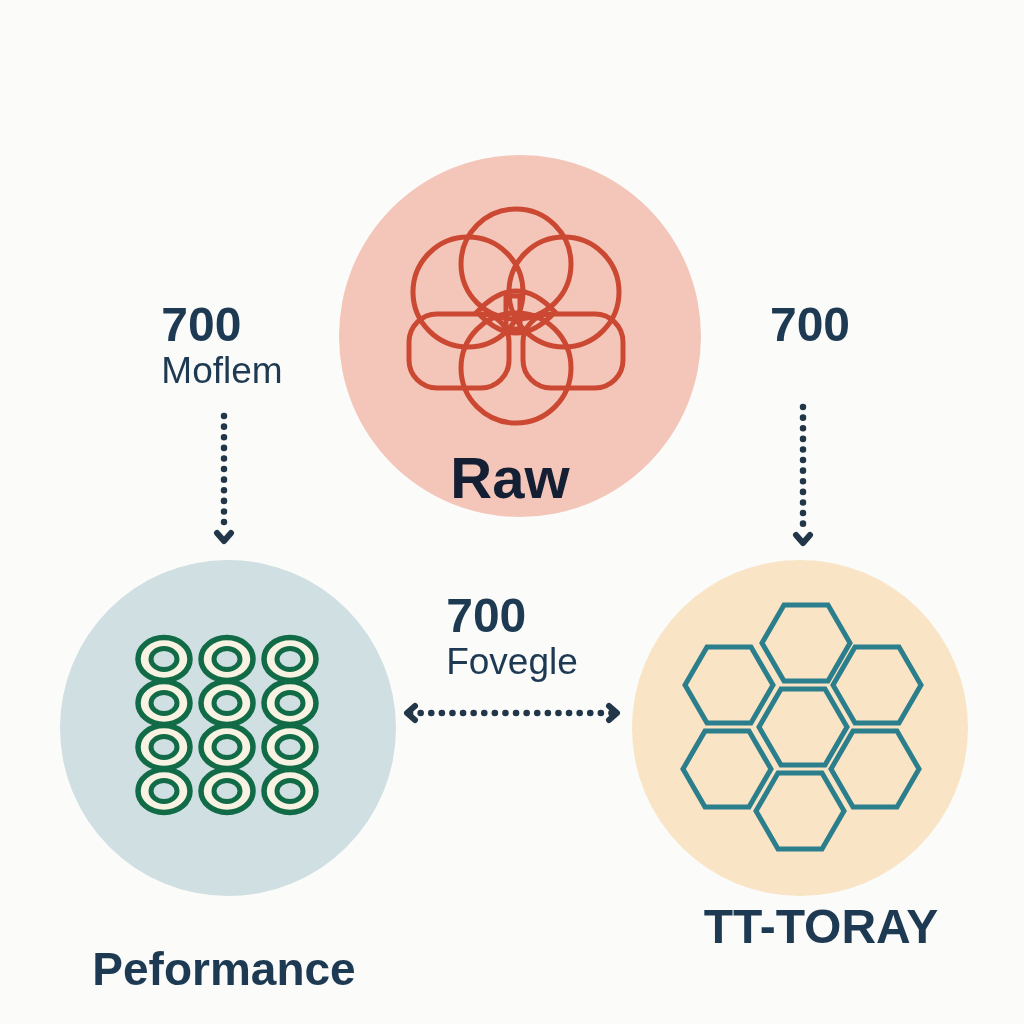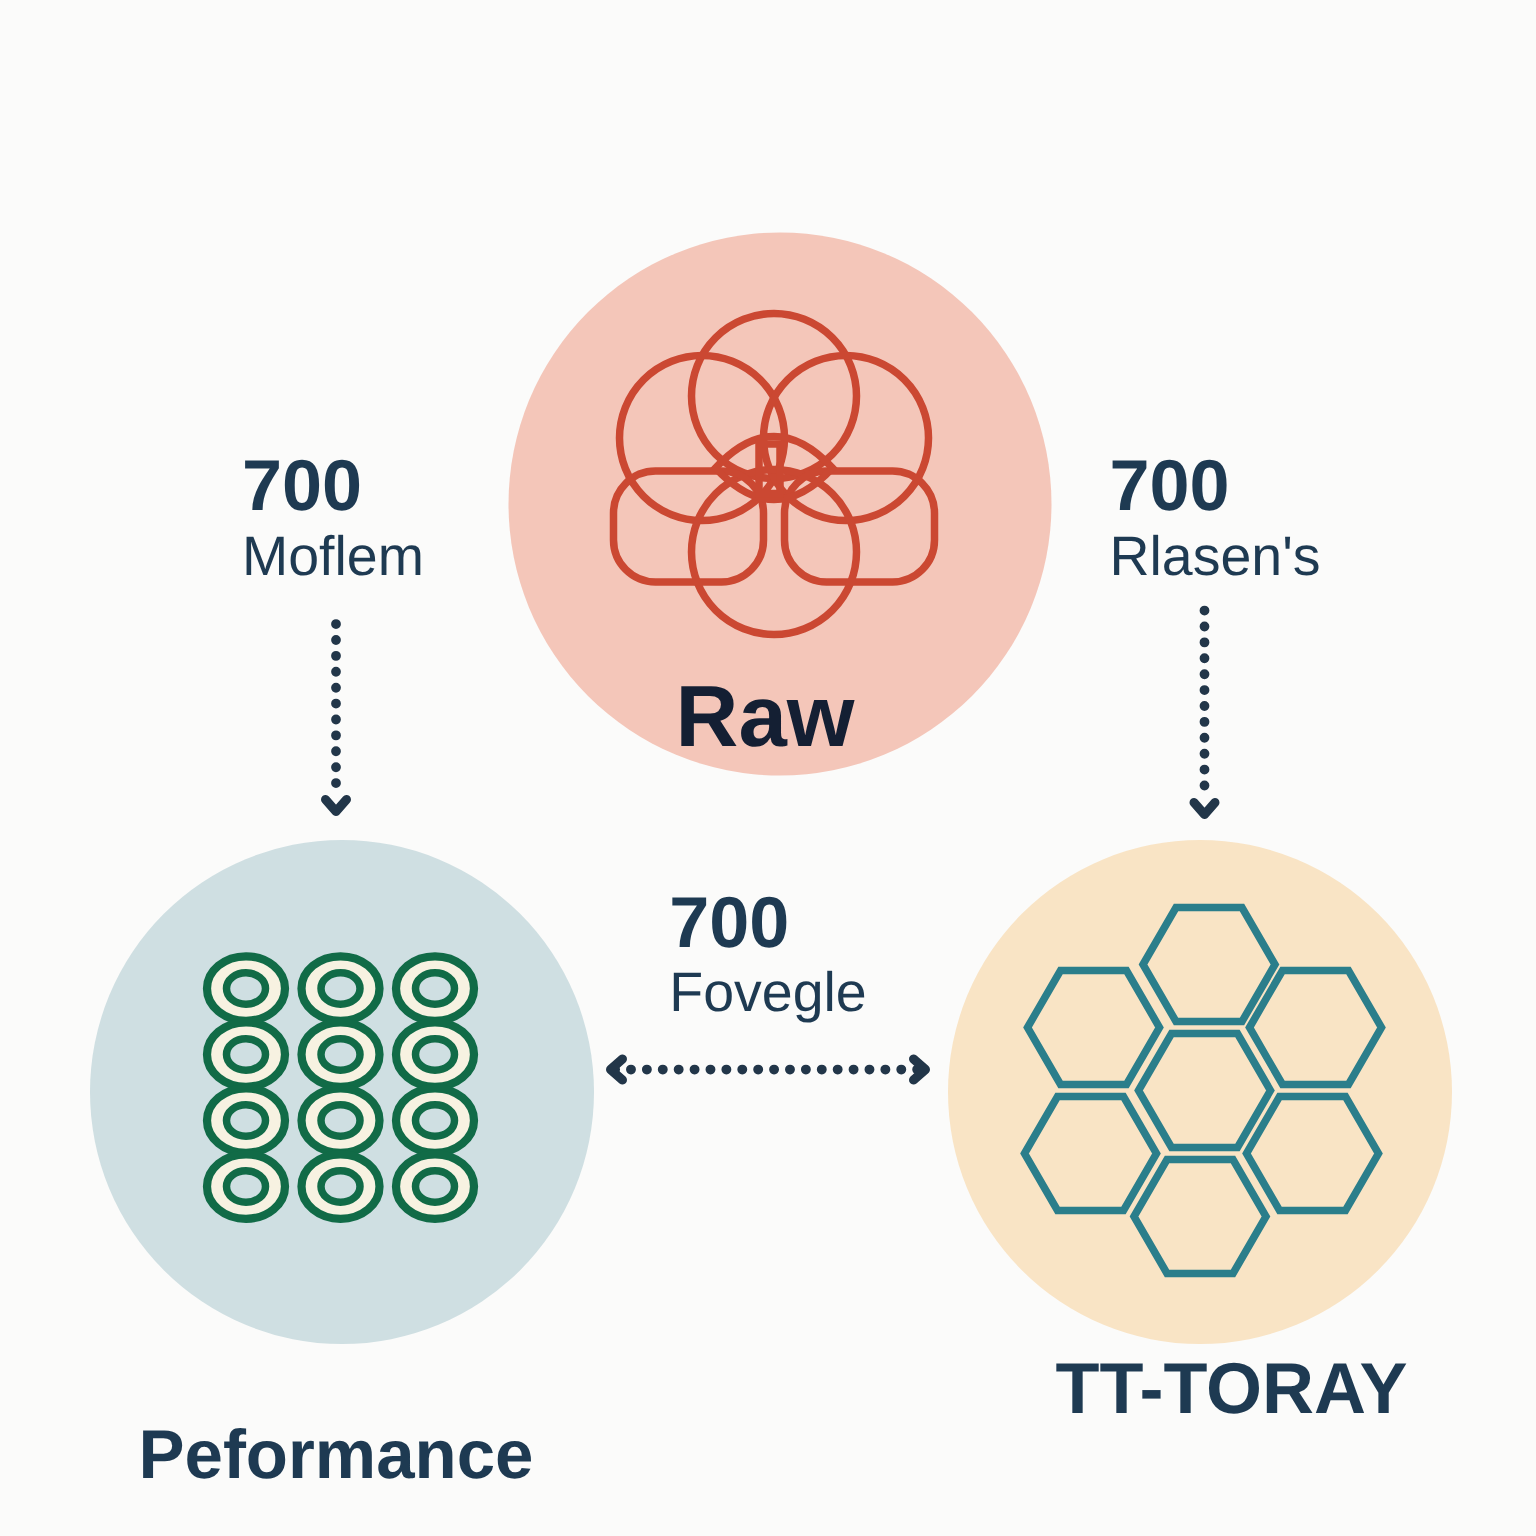--- a/index.html
+++ b/index.html
@@ -104,21 +104,20 @@
   </svg>
 
 
   <div class="txt" style="left:222px;top:300px;">
     <div class="num">700</div>
     <div class="lbl">Moflem</div>
   </div>
 
   <div class="txt" style="left:810px;top:300px;">
     <div class="num">700</div>
-    <div class="lbl">Rlasen's</div>
   </div>
 
   <div class="txt" style="left:512px;top:591px;">
     <div class="num">700</div>
     <div class="lbl">Fovegle</div>
   </div>
 
   <div class="txt raw-label" style="left:510px;top:444px;">Raw</div>
   <div class="txt node-label" style="left:224px;top:942px;">Peformance</div>
   <div class="txt node-label toray-label" style="left:793px;top:899px;margin-left:28px;">TT-TORAY</div>

